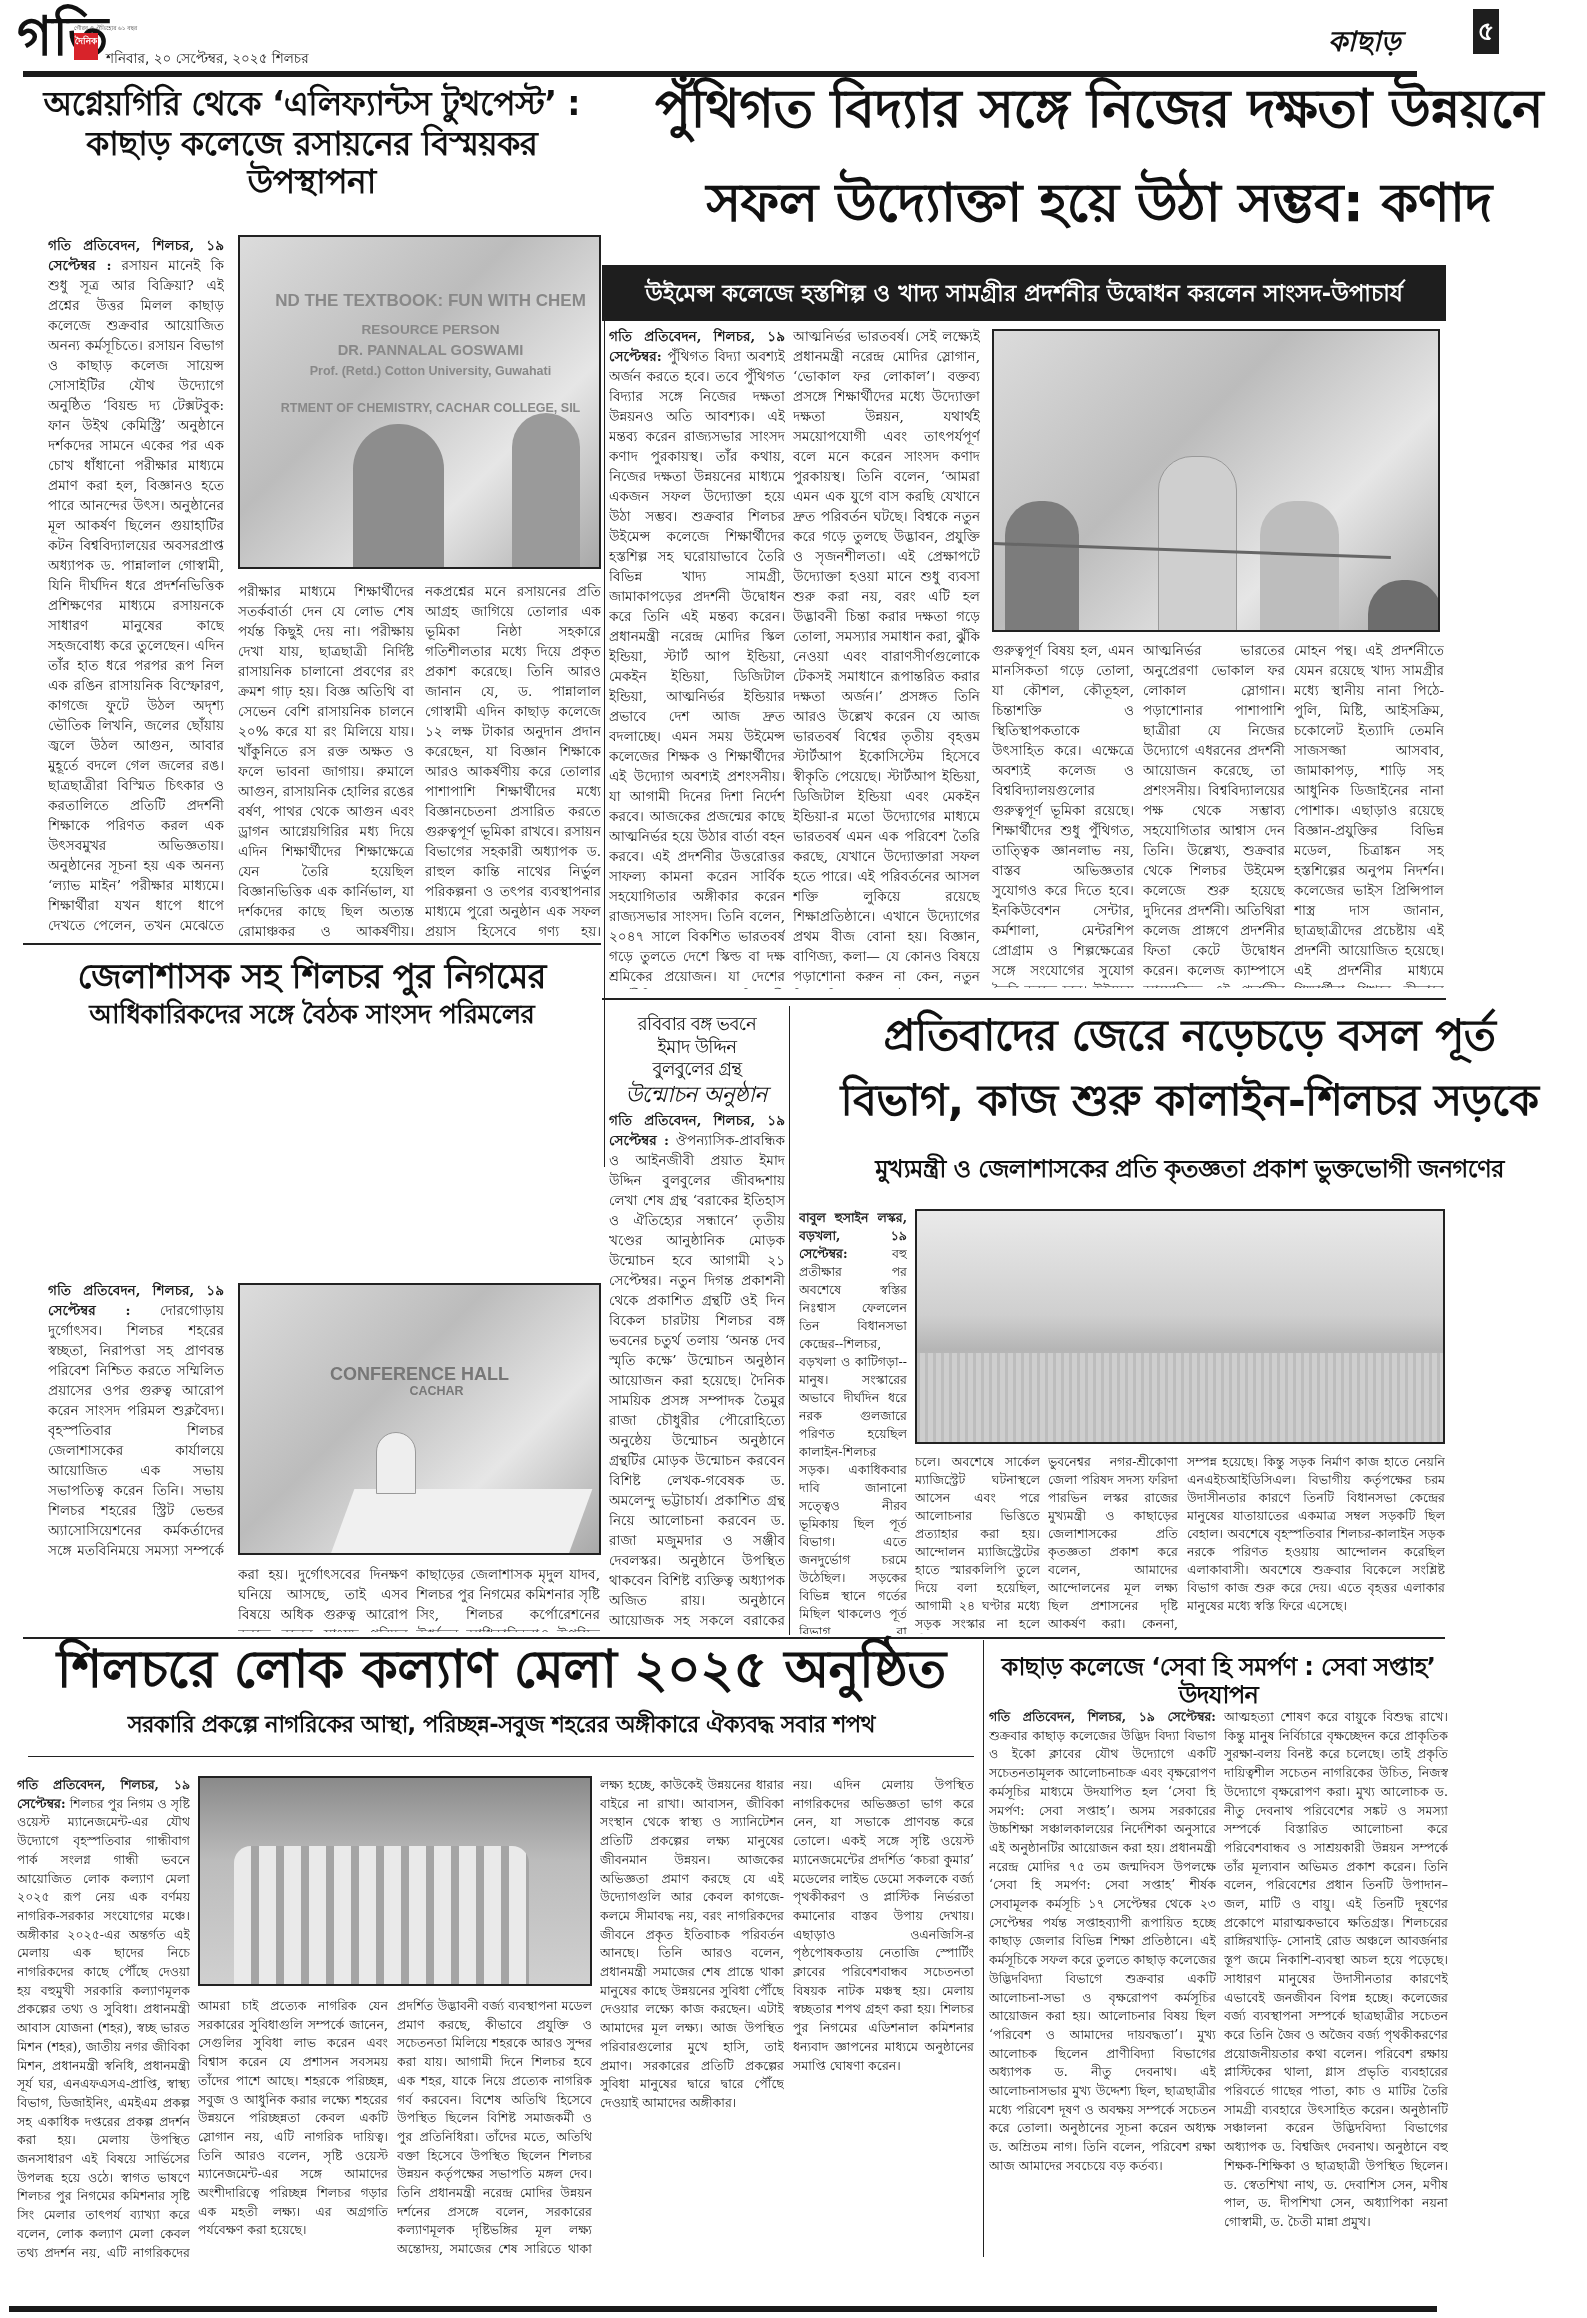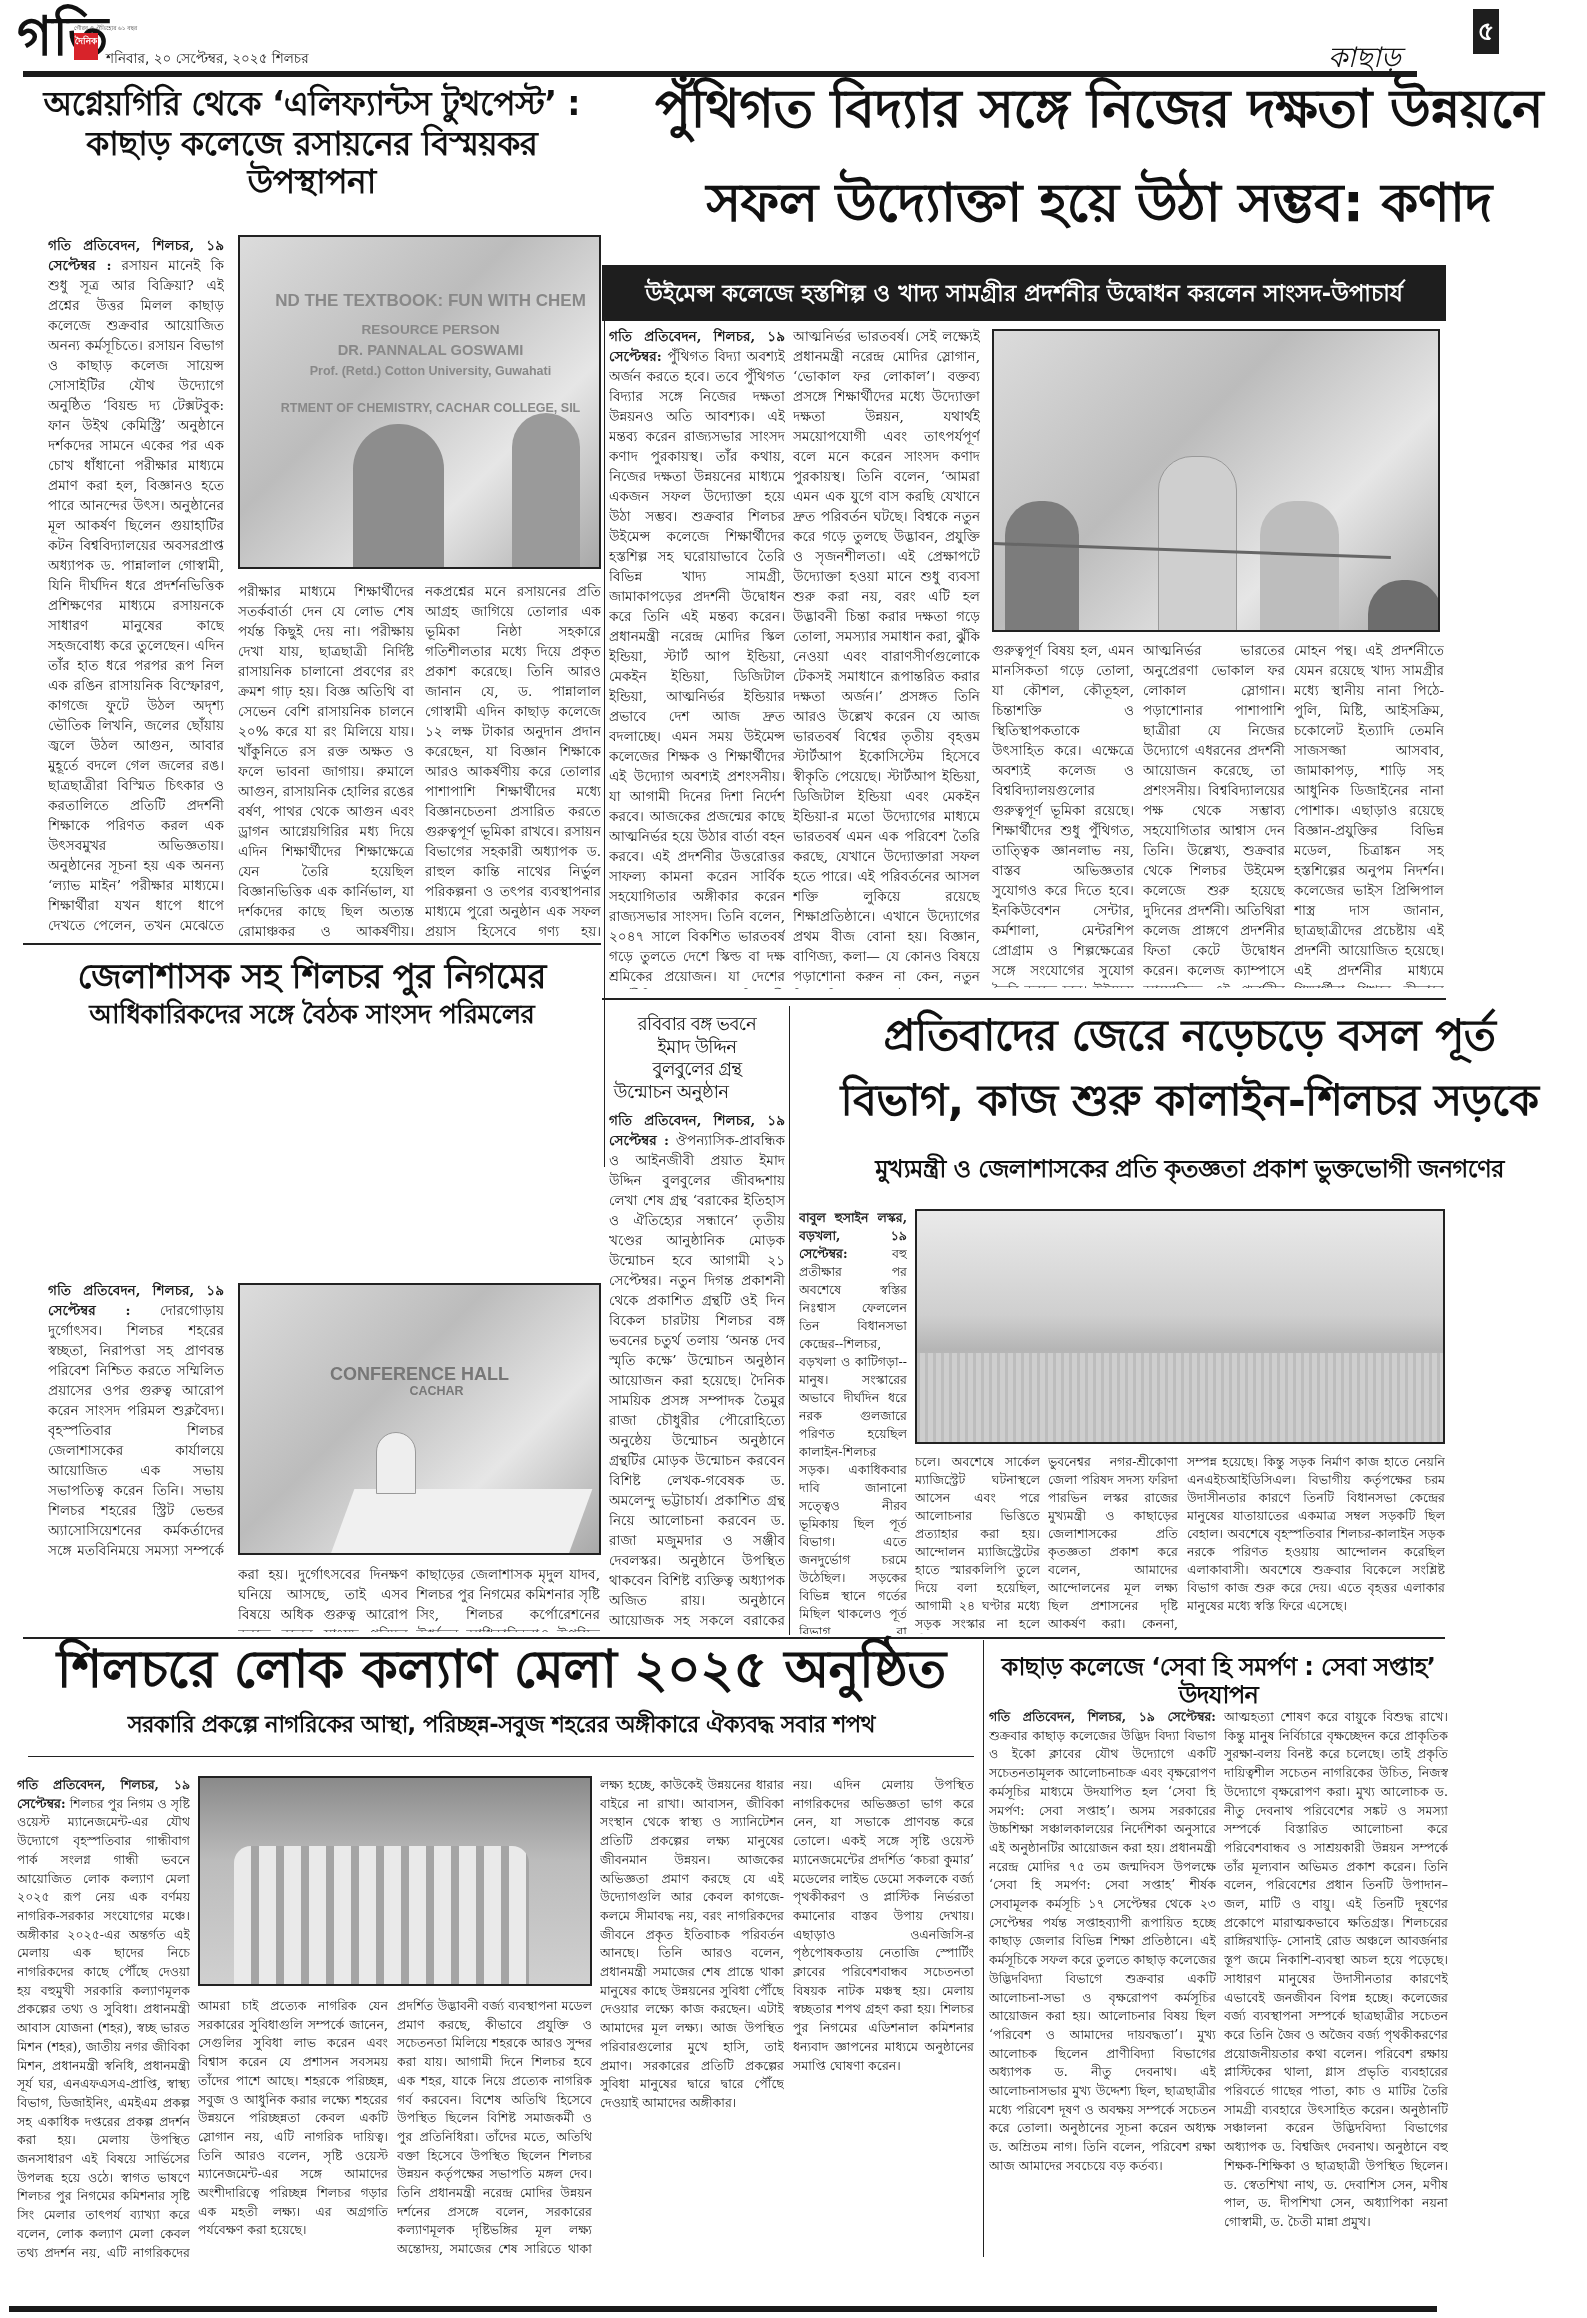--- a/index.html
+++ b/index.html
@@ -18,21 +18,21 @@
   .logo-text { font-family: "DejaVu Sans", sans-serif; font-weight: 900; color: #111; }
   .dainik { background: #d8232a; color: #fff; font-weight: bold; text-align: center; }
 </style>
 </head>
 <body>
 
 <div class="abs logo-text" style="left:17px; top:5.7px; font-size:54px; line-height:62px;">গতি</div>
 <div class="abs" style="left:74px; top:24px; font-size:5.7px; color:#333;">গৌরব ও ঐতিহ্যের ৬১ বছর</div>
 <div class="abs dainik" style="left:74px; top:33px; width:24px; height:27px; font-size:9px; line-height:16px;">দৈনিক</div>
 <div class="abs" style="left:106px; top:48px; font-size:13.6px; color:#222;">শনিবার, ২০ সেপ্টেম্বর, ২০২৫ শিলচর</div>
-<div class="abs" style="left:1328px; top:36px; font-size:28px; font-weight:normal; font-style:italic;">কাছাড়</div>
+<div class="abs" style="left:1328px; top:20px; font-size:28px; font-weight:bold; font-style:italic;">কাছাড়</div>
 <div class="abs" style="left:1473px; top:8.5px; width:26px; height:45px; background:#1e1e1e; color:#fff; font-size:26px; font-weight:bold; text-align:center; line-height:45px;">৫</div>
 <div class="abs rule-thick" style="left:22.7px; top:71px; width:1394px; height:5.7px;"></div>
 
 <div class="abs headline" style="left:22.7px; top:85px; width:578px; font-size:33px;">অগ্নেয়গিরি থেকে ‘এলিফ্যান্টস টুথপেস্ট’ :</div>
 <div class="abs headline" style="left:22.7px; top:125px; width:578px; font-size:33px;">কাছাড় কলেজে রসায়নের বিস্ময়কর উপস্থাপনা</div>
 
 <div class="abs body-text" style="left:48px; top:235px; width:176px; height:702px;">
   <p><b>গতি প্রতিবেদন, শিলচর, ১৯ সেপ্টেম্বর :</b> <span>রসায়ন মানেই কি শুধু সূত্র আর বিক্রিয়া? এই প্রশ্নের উত্তর মিলল কাছাড় কলেজে শুক্রবার আয়োজিত অনন্য কর্মসূচিতে। রসায়ন বিভাগ ও কাছাড় কলেজ সায়েন্স সোসাইটির যৌথ উদ্যোগে অনুষ্ঠিত ‘বিয়ন্ড দ্য টেক্সটবুক: ফান উইথ কেমিস্ট্রি’ অনুষ্ঠানে দর্শকদের সামনে একের পর এক চোখ ধাঁধানো পরীক্ষার মাধ্যমে প্রমাণ করা হল, বিজ্ঞানও হতে পারে আনন্দের উৎস। অনুষ্ঠানের মূল আকর্ষণ ছিলেন গুয়াহাটির কটন বিশ্ববিদ্যালয়ের অবসরপ্রাপ্ত অধ্যাপক ড. পান্নালাল গোস্বামী, যিনি দীর্ঘদিন ধরে প্রদর্শনভিত্তিক প্রশিক্ষণের মাধ্যমে রসায়নকে সাধারণ মানুষের কাছে সহজবোধ্য করে তুলেছেন। এদিন তাঁর হাত ধরে পরপর রূপ নিল এক রঙিন রাসায়নিক বিস্ফোরণ, কাগজে ফুটে উঠল অদৃশ্য ভৌতিক লিখনি, জলের ছোঁয়ায় জ্বলে উঠল আগুন, আবার মুহূর্তে বদলে গেল জলের রঙ। ছাত্রছাত্রীরা বিস্মিত চিৎকার ও করতালিতে প্রতিটি প্রদর্শনী শিক্ষাকে পরিণত করল এক উৎসবমুখর অভিজ্ঞতায়। অনুষ্ঠানের সূচনা হয় এক অনন্য ‘ল্যাভ মাইন’ পরীক্ষার মাধ্যমে। শিক্ষার্থীরা যখন ধাপে ধাপে দেখতে পেলেন, তখন মেঝেতে আগ্নেয়গিরির অনুকরণে বিশেষ রাসায়নিক দ্রব্য হঠাৎ শব্দ করে জ্বলে উঠল। এরপর প্রদর্শিত হয় বিখ্যাত ‘এলিফ্যান্টস টুথপেস্ট’ পরীক্ষা। সূচনা ভাষণ দেন কলেজের অধ্যক্ষ ড. অম্রিতম নাগ। তিনি একটি সাধারণ কাঠির মাধ্যমে মোমবাতি প্রজ্বলন করে অনুষ্ঠানের উদ্বোধন করেন। উত্তাপনী পর্বে রসায়ন বিভাগের প্রধান কিরীটি ভূষণ দে এক চমকপ্রদ পরীক্ষার মাধ্যমে নারকেলের উপর সামান্য জল ছিটিয়ে মুহূর্তে আগুন প্রজ্বলন করেন। তারপর ড. পান্নালাল গোস্বামী এক অনন্য</span></p>
 </div>
 
@@ -87,21 +87,21 @@
   <div class="abs" style="left:102px; top:204px; width:238px; height:68px; background:#f0f0f0; transform:skewX(-20deg);"></div>
   <div class="abs" style="left:136px; top:147px; width:40px; height:62px; background:#eee; border-radius:20px 20px 0 0; border:1.1px solid #999;"></div>
 </div>
 
 <div class="abs body-text" style="left:238px; top:1564px; width:170px; height:68px;">করা হয়। দুর্গোৎসবের দিনক্ষণ ঘনিয়ে আসছে, তাই এসব বিষয়ে অধিক গুরুত্ব আরোপ করতে বলেন সাংসদ পরিমল শুক্লবৈদ্য। সভায়</div>
 <div class="abs body-text" style="left:416px; top:1564px; width:184px; height:68px;">কাছাড়ের জেলাশাসক মৃদুল যাদব, শিলচর পুর নিগমের কমিশনার সৃষ্টি সিং, শিলচর কর্পোরেশনের ঊর্ধ্বতন আধিকারিকরাও উপস্থিত ছিলেন।</div>
 
 <div class="abs headline" style="left:609px; top:1014px; width:176px; font-size:18px; font-weight:normal;">রবিবার বঙ্গ ভবনে</div>
 <div class="abs headline" style="left:609px; top:1037px; width:176px; font-size:18px; font-weight:normal;">ইমাদ উদ্দিন</div>
 <div class="abs headline" style="left:609px; top:1059px; width:176px; font-size:18px; font-weight:normal;">বুলবুলের গ্রন্থ</div>
-<div class="abs headline" style="left:583px; top:1082px; width:176px; font-size:18px; font-weight:normal;">উন্মোচন অনুষ্ঠান</div>
+<div class="abs headline" style="left:608px; top:1082px; width:176px; font-size:22px; font-weight:normal;font-style:italic;">উন্মোচন অনুষ্ঠান</div>
 <div class="abs body-text" style="left:609px; top:1110px; width:176px; height:521px;">
   <p><b>গতি প্রতিবেদন, শিলচর, ১৯ সেপ্টেম্বর :</b> <span>ঔপন্যাসিক-প্রাবন্ধিক ও আইনজীবী প্রয়াত ইমাদ উদ্দিন বুলবুলের জীবদ্দশায় লেখা শেষ গ্রন্থ ‘বরাকের ইতিহাস ও ঐতিহ্যের সন্ধানে’ তৃতীয় খণ্ডের আনুষ্ঠানিক মোড়ক উন্মোচন হবে আগামী ২১ সেপ্টেম্বর। নতুন দিগন্ত প্রকাশনী থেকে প্রকাশিত গ্রন্থটি ওই দিন বিকেল চারটায় শিলচর বঙ্গ ভবনের চতুর্থ তলায় ‘অনন্ত দেব স্মৃতি কক্ষে’ উন্মোচন অনুষ্ঠান আয়োজন করা হয়েছে। দৈনিক সাময়িক প্রসঙ্গ সম্পাদক তৈমুর রাজা চৌধুরীর পৌরোহিত্যে অনুষ্ঠেয় উন্মোচন অনুষ্ঠানে গ্রন্থটির মোড়ক উন্মোচন করবেন বিশিষ্ট লেখক-গবেষক ড. অমলেন্দু ভট্টাচার্য। প্রকাশিত গ্রন্থ নিয়ে আলোচনা করবেন ড. রাজা মজুমদার ও সঞ্জীব দেবলস্কর। অনুষ্ঠানে উপস্থিত থাকবেন বিশিষ্ট ব্যক্তিত্ব অধ্যাপক অজিত রায়। অনুষ্ঠানে আয়োজক সহ সকলে বরাকের ইতিহাস-ঐতিহ্য অনুসন্ধানী প্রয়াত ইমাদ উদ্দিন বুলবুলের গুণমুগ্ধদের উপস্থিতি কামনা করেছেন পরিবারের সদস্যরা।</span></p>
 </div>
 <div class="abs vrule" style="left:789px; top:1006px; height:629px; width:1.1px;"></div>
 
 <div class="abs headline" style="left:793px; top:1011px; width:793px; font-size:43px;">প্রতিবাদের জেরে নড়েচড়ে বসল পূর্ত</div>
 <div class="abs headline" style="left:793px; top:1076px; width:793px; font-size:43px;">বিভাগ, কাজ শুরু কালাইন-শিলচর সড়কে</div>
 <div class="abs headline" style="left:793px; top:1156px; width:793px; font-size:24px;">মুখ্যমন্ত্রী ও জেলাশাসকের প্রতি কৃতজ্ঞতা প্রকাশ ভুক্তভোগী জনগণের</div>
 
 <div class="abs body-text" style="left:799px; top:1209px; width:108px; height:425px; font-size:12.5px; line-height:18px;">

